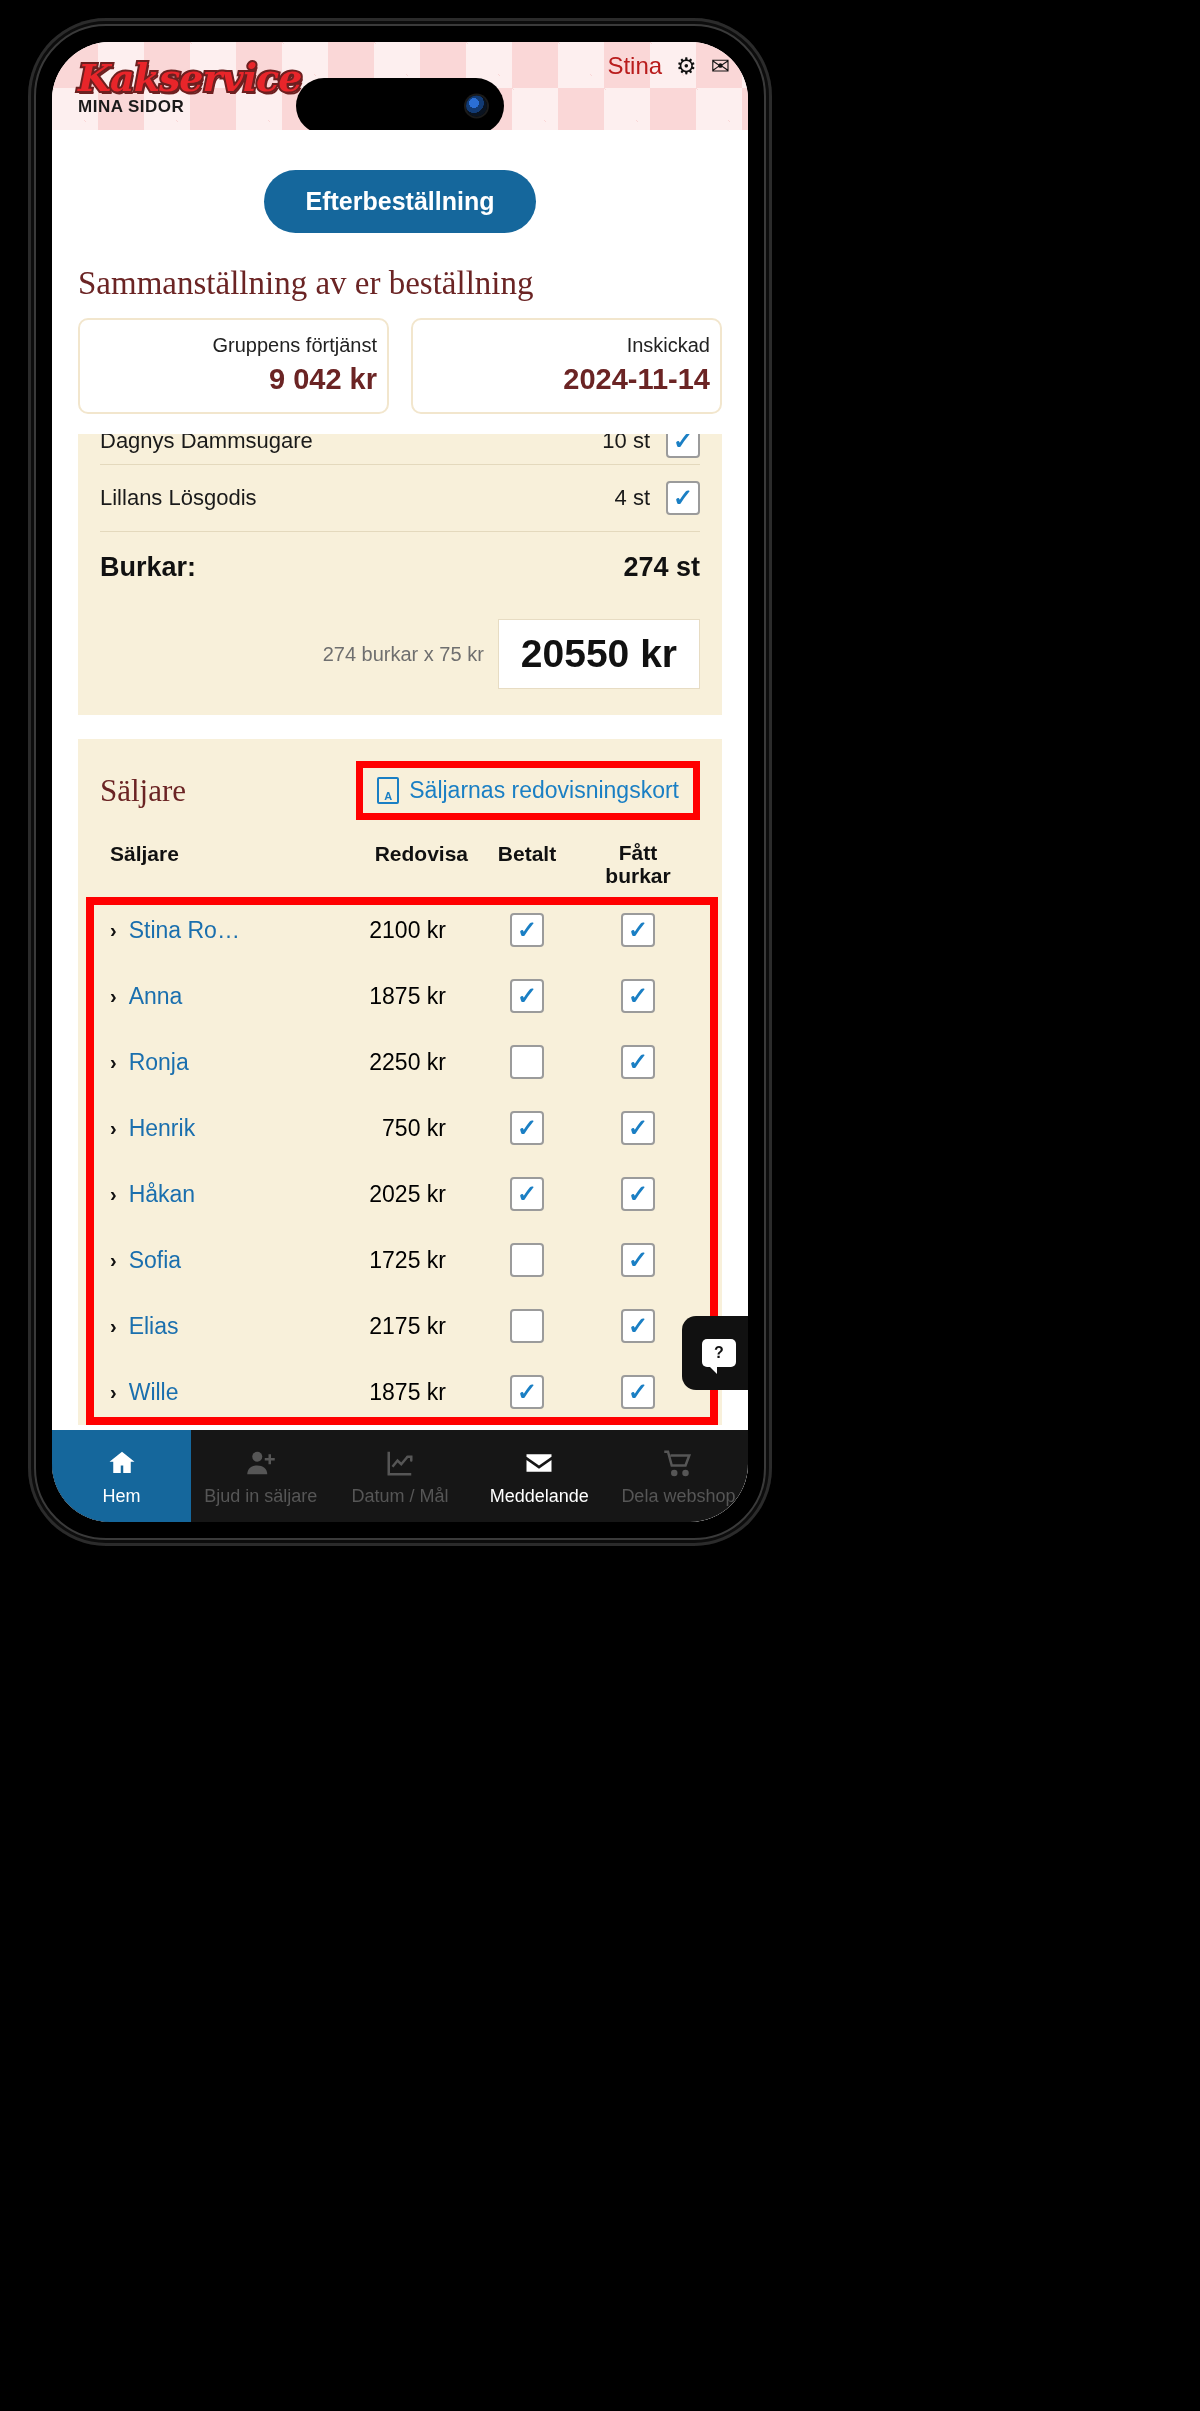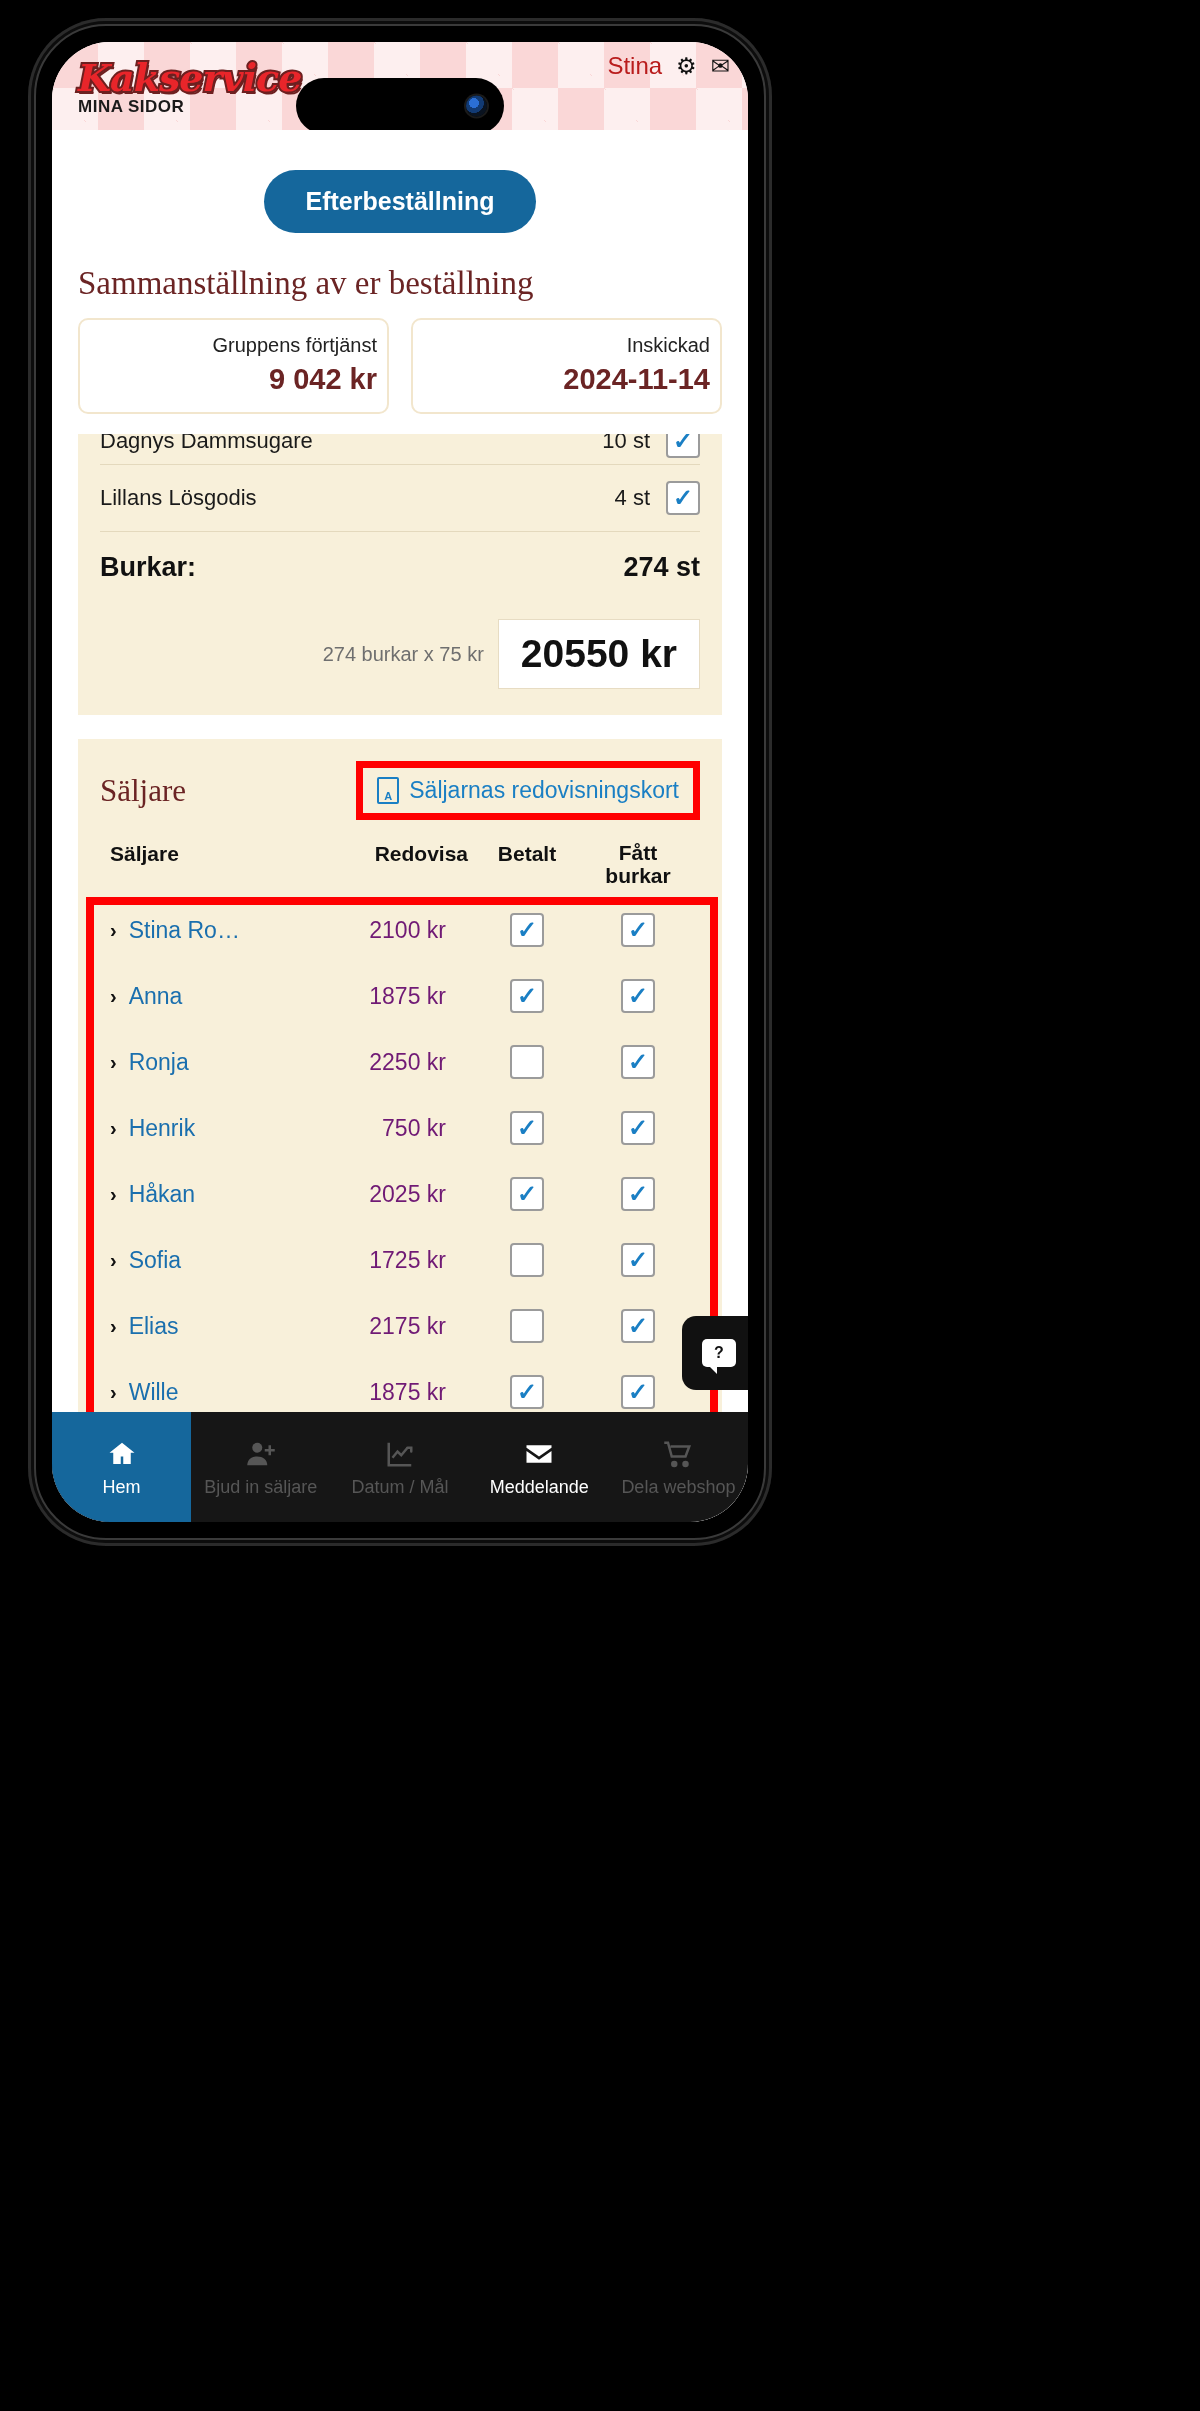--- a/index.html
+++ b/index.html
@@ -213,21 +213,21 @@
   }
   .seller-row {
     display: flex; align-items: center;
     padding: 16px 10px; font-size: 23px;
   }
   .seller-name {
     width: 208px; color: #1a6fae;
     display: flex; align-items: center; gap: 12px;
   }
   .chev { color: #111; font-size: 20px; font-weight: 700; }
-  .seller-amount { width: 150px; text-align: right; color: #701a75; padding-right: 22px; }
+  .seller-amount { width: 150px; text-align: right; color: #000000; padding-right: 22px; }
   .seller-paid, .seller-cans { width: 118px; display: flex; justify-content: center; }
   .seller-cans { width: 104px; }
 
   
   #chat-bubble {
     position: absolute; right: -8px; bottom: 132px;
     width: 74px; height: 74px; background: #111;
     border-radius: 14px 0 0 14px; z-index: 20;
     display: flex; align-items: center; justify-content: center;
   }
@@ -239,21 +239,21 @@
   }
   #chat-glyph::after {
     content: ""; position: absolute; left: 7px; bottom: -7px;
     border-left: 8px solid transparent; border-right: 0 solid transparent;
     border-top: 8px solid #fff;
   }
 
   
   #bottom-nav {
     position: absolute; left: 0; right: 0; bottom: 0;
-    height: 110px; background: #161616;
+    height: 92px; background: #161616;
     display: flex; z-index: 25;
   }
   .nav-item {
     flex: 1; display: flex; flex-direction: column;
     align-items: center; justify-content: center; gap: 9px;
     color: #565656; font-size: 18px;
   }
   .nav-item.active { background: #15679c; color: #fff; }
   .nav-item.bright { color: #fff; }
   .nav-ico { width: 34px; height: 30px; display: block; }

